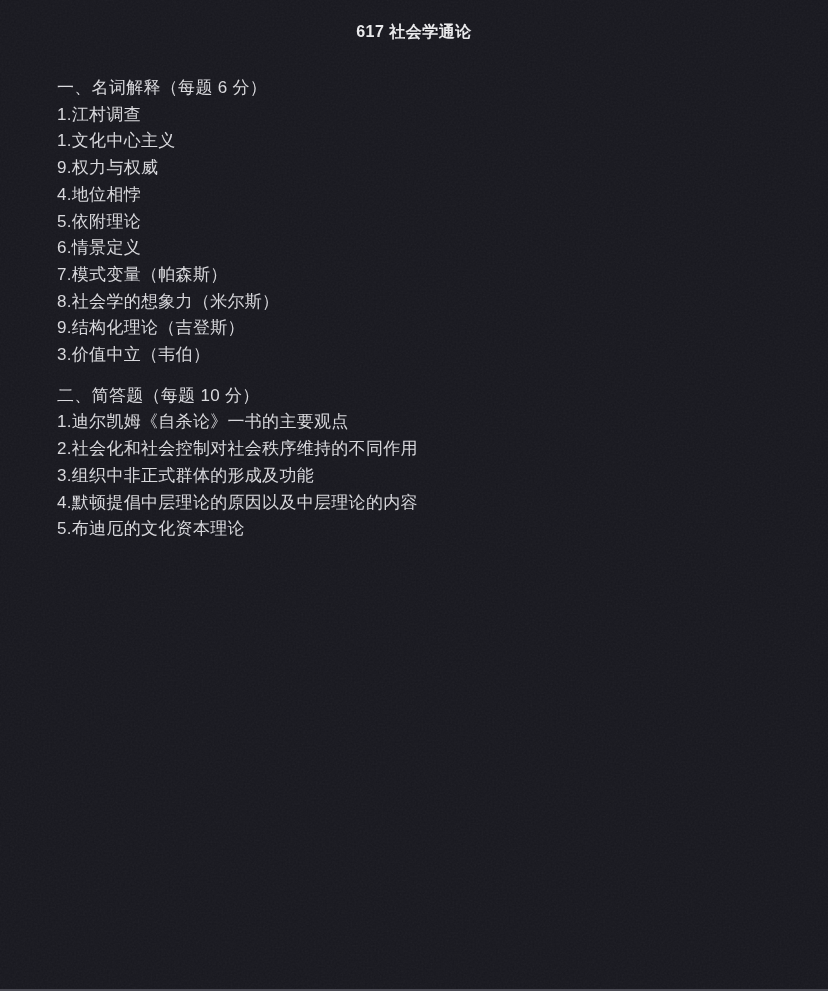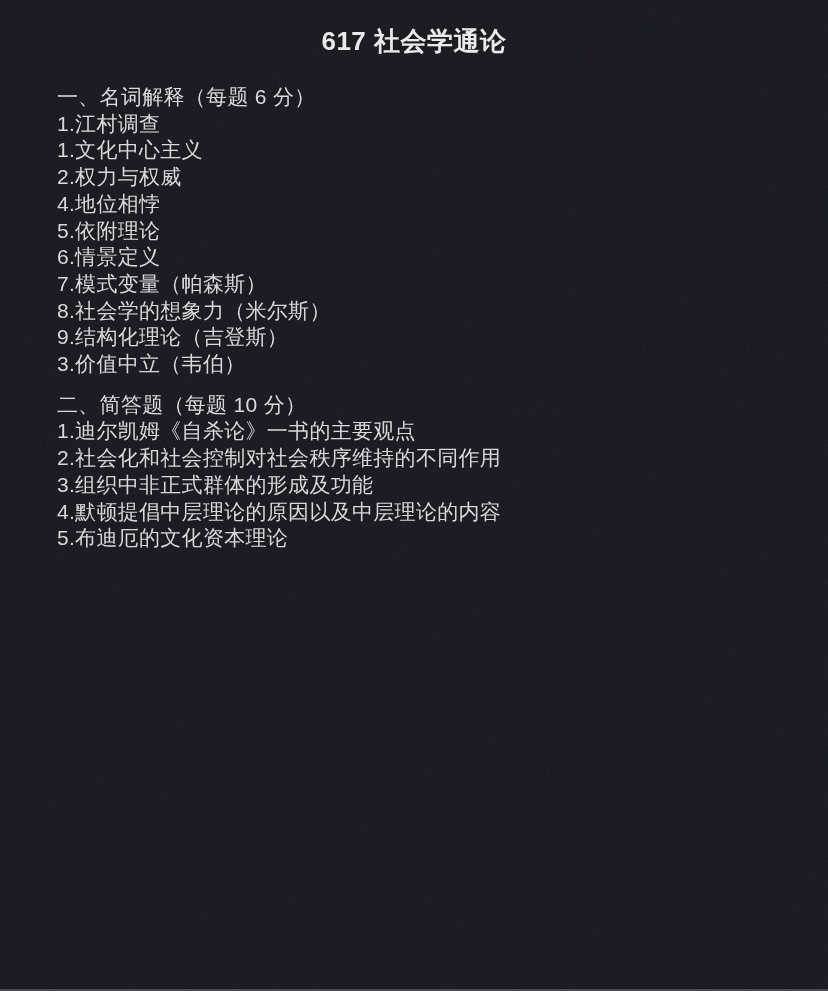--- a/index.html
+++ b/index.html
@@ -19,32 +19,32 @@
   }
   .texture {
     position: absolute;
     left: 0; top: 0;
     width: 828px; height: 991px;
     pointer-events: none;
   }
   .title {
     position: relative;
     margin: 0;
-    padding-top: 26px;
+    padding-top: 17px;
     text-align: center;
-    font-size: 26px;
+    font-size: 16px;
     line-height: 30px;
     font-weight: 700;
     letter-spacing: 0.5px;
     color: #eaeaec;
   }
   .content {
     position: relative;
     padding: 28px 40px 0 57px;
-    font-size: 21px;
+    font-size: 17px;
   }
   .exam-section p {
     margin: 0;
     line-height: 26.7px;
     letter-spacing: 0.3px;
     white-space: nowrap;
   }
   .exam-section + .exam-section { margin-top: 14px; }
   .section-heading { color: #dadade; }
   .bottom-edge {
@@ -69,21 +69,21 @@
   </svg>
 
   <h1 class="title">617 社会学通论</h1>
 
   <div class="content">
 
     <section class="exam-section">
       <p class="section-heading">一、名词解释（每题 6 分）</p>
       <p>1.江村调查</p>
       <p>1.文化中心主义</p>
-      <p>2.权力与权威</p>
+      <p>9.权力与权威</p>
       <p>4.地位相悖</p>
       <p>5.依附理论</p>
       <p>6.情景定义</p>
       <p>7.模式变量（帕森斯）</p>
       <p>8.社会学的想象力（米尔斯）</p>
       <p>9.结构化理论（吉登斯）</p>
       <p>3.价值中立（韦伯）</p>
     </section>
 
     <section class="exam-section">

